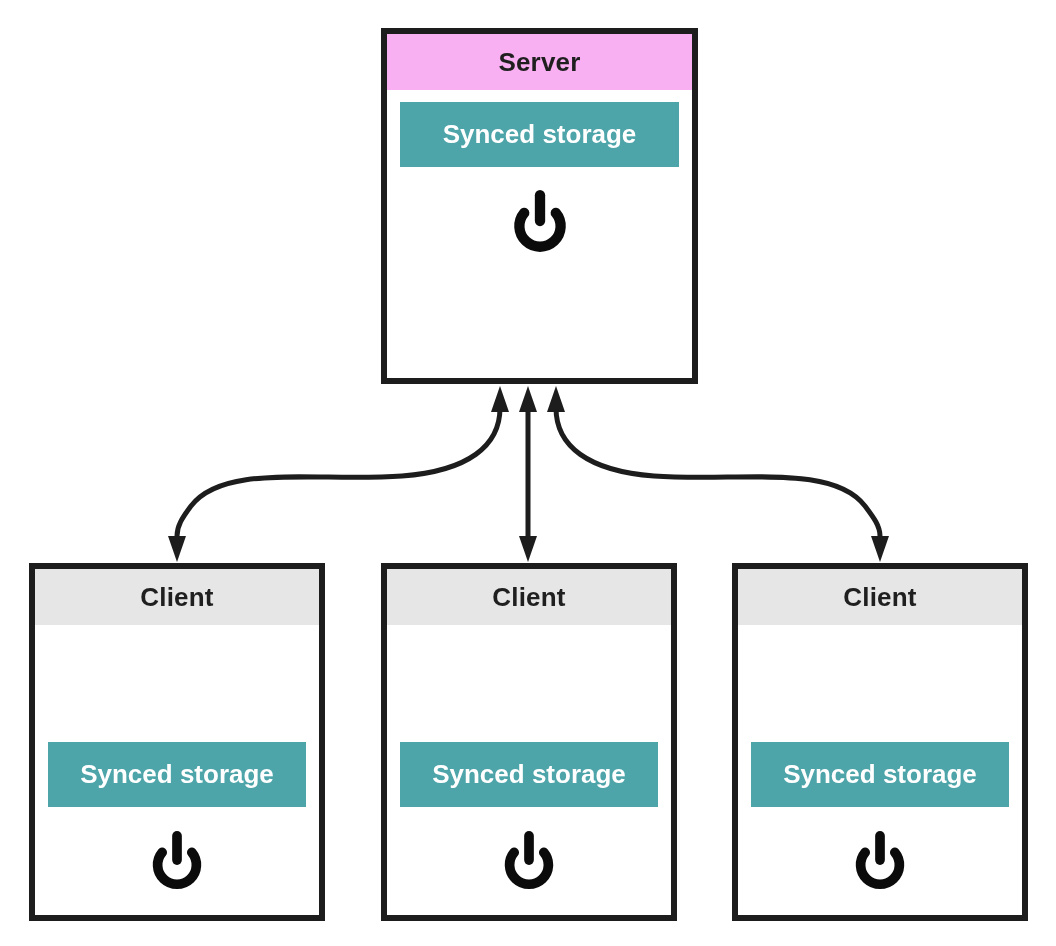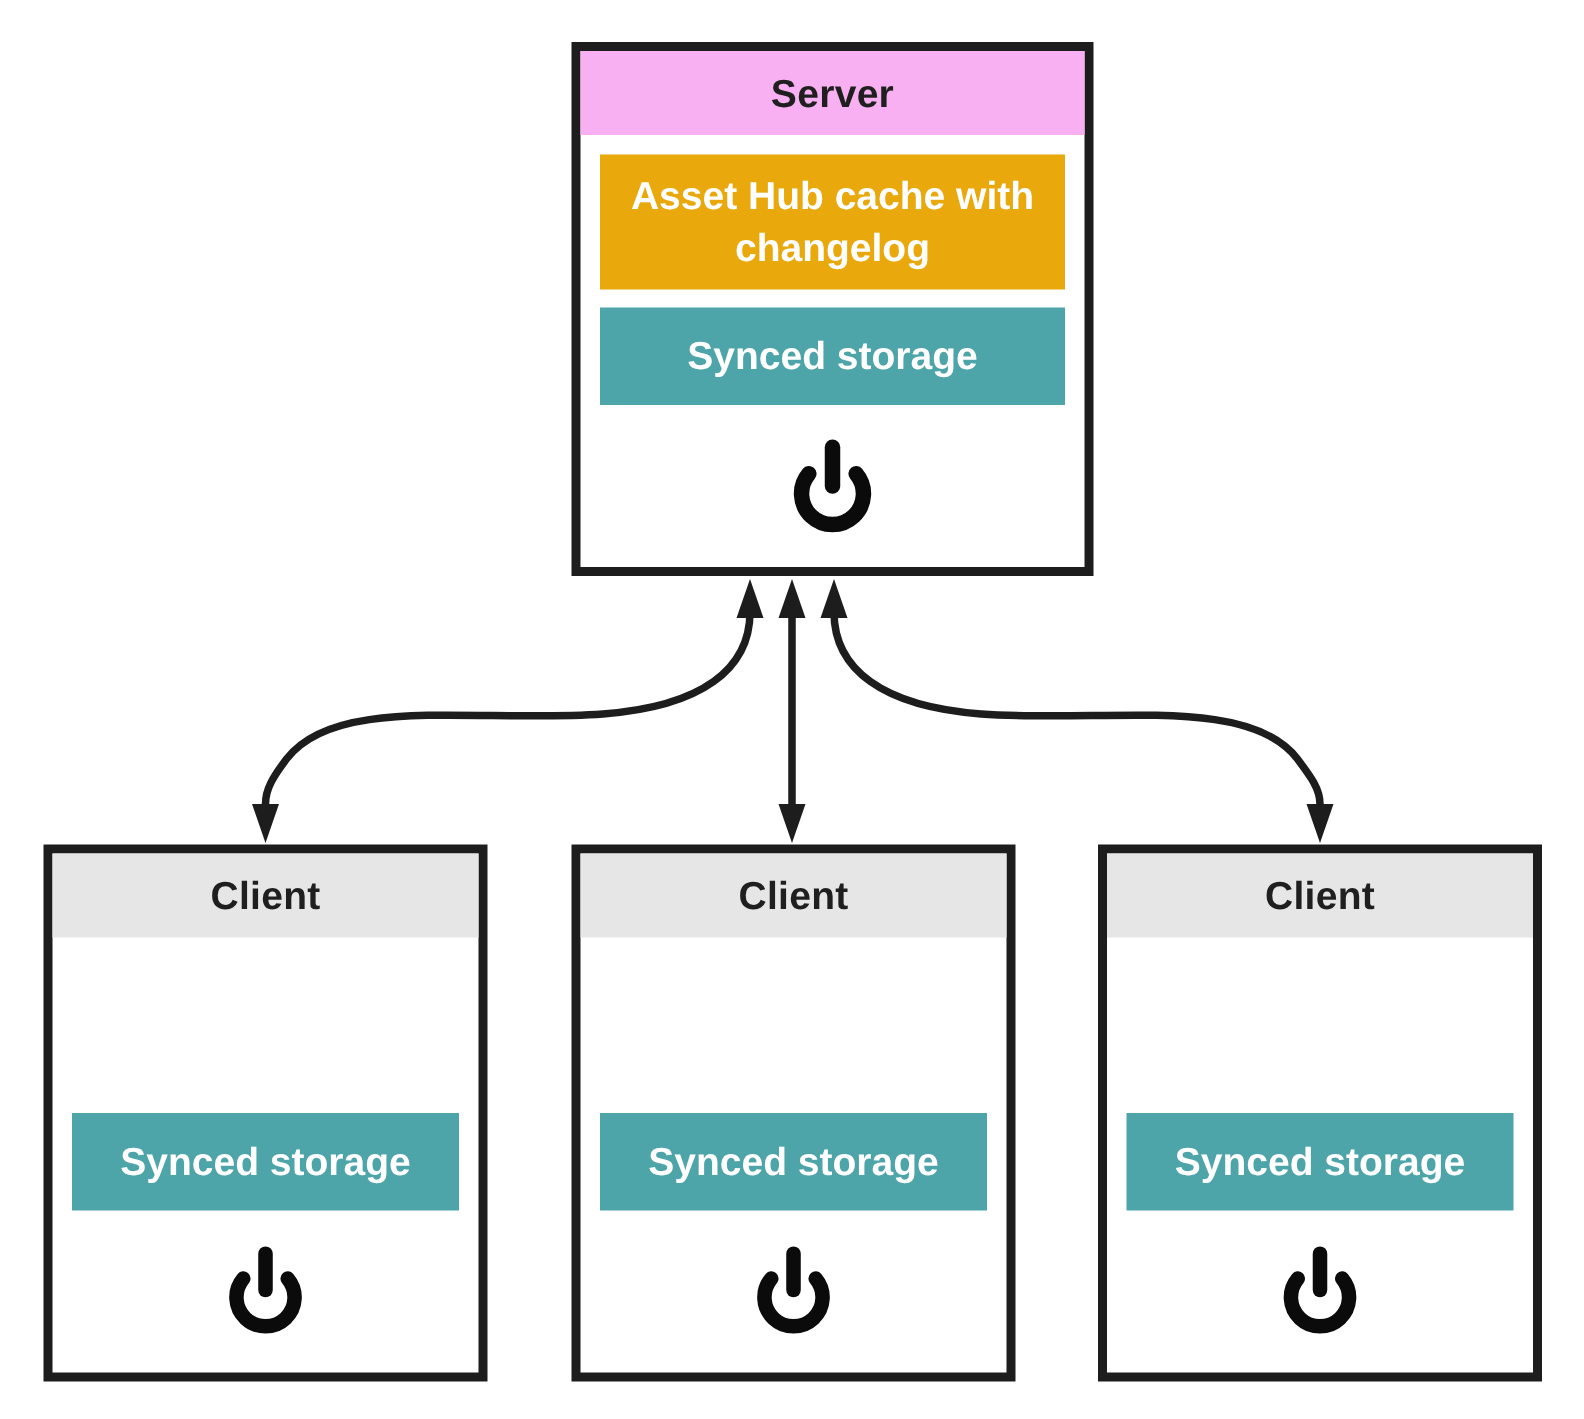--- a/index.html
+++ b/index.html
@@ -16,21 +16,21 @@
     left: 0; top: 0;
     width: 1056px; height: 946px;
     pointer-events: none;
   }
   .node {
     position: absolute;
     background: #ffffff;
     border: 6px solid #1d1d1d;
     box-sizing: border-box;
   }
-  .server-node  { left: 381px; top: 28px;  width: 348px; height: 356px; }
+  .server-node  { left: 381px; top: 28px;  width: 317px; height: 356px; }
   .client-node-1 { left: 29px;  top: 563px; width: 296px; height: 358px; }
   .client-node-2 { left: 381px; top: 563px; width: 296px; height: 358px; }
   .client-node-3 { left: 732px; top: 563px; width: 296px; height: 358px; }
 
   .node-header {
     height: 56px;
     display: flex;
     align-items: center;
     justify-content: center;
     font-size: 26px;
@@ -81,21 +81,20 @@
     </g>
     <g stroke="#1d1d1d" fill="#1d1d1d">
       <path d="M 556 408 C 556 446 588 471 654 476 C 738 482 832 463 865 506 C 874 518 880 526 880 536" fill="none" stroke-width="5" stroke-linecap="round"></path>
       <polygon points="556,386 547,412 565,412" stroke="none"></polygon>
       <polygon points="880,562 871,536 889,536" stroke="none"></polygon>
     </g>
   </svg>
 
   <div class="node server-node">
     <div class="node-header" style="background-color: rgb(248, 176, 242);">Server</div>
-    <div class="block block-asset-hub" style="background-color: rgb(233, 168, 11);">Asset Hub cache with changelog</div>
     <div class="block block-synced" style="background-color: rgb(77, 164, 169);">Synced storage</div>
     <div class="power server-power">
       <svg width="66" height="66" viewBox="0 0 64 64">
         <path d="M 47.3 23.1 A 20 20 0 1 1 16.7 23.1" fill="none" stroke="#0b0b0b" stroke-width="10" stroke-linecap="round"></path>
         <path d="M 32 6 L 32 31" fill="none" stroke="#0b0b0b" stroke-width="10" stroke-linecap="round"></path>
       </svg>
     </div>
   </div>
 
   <div class="node client-node-1">

